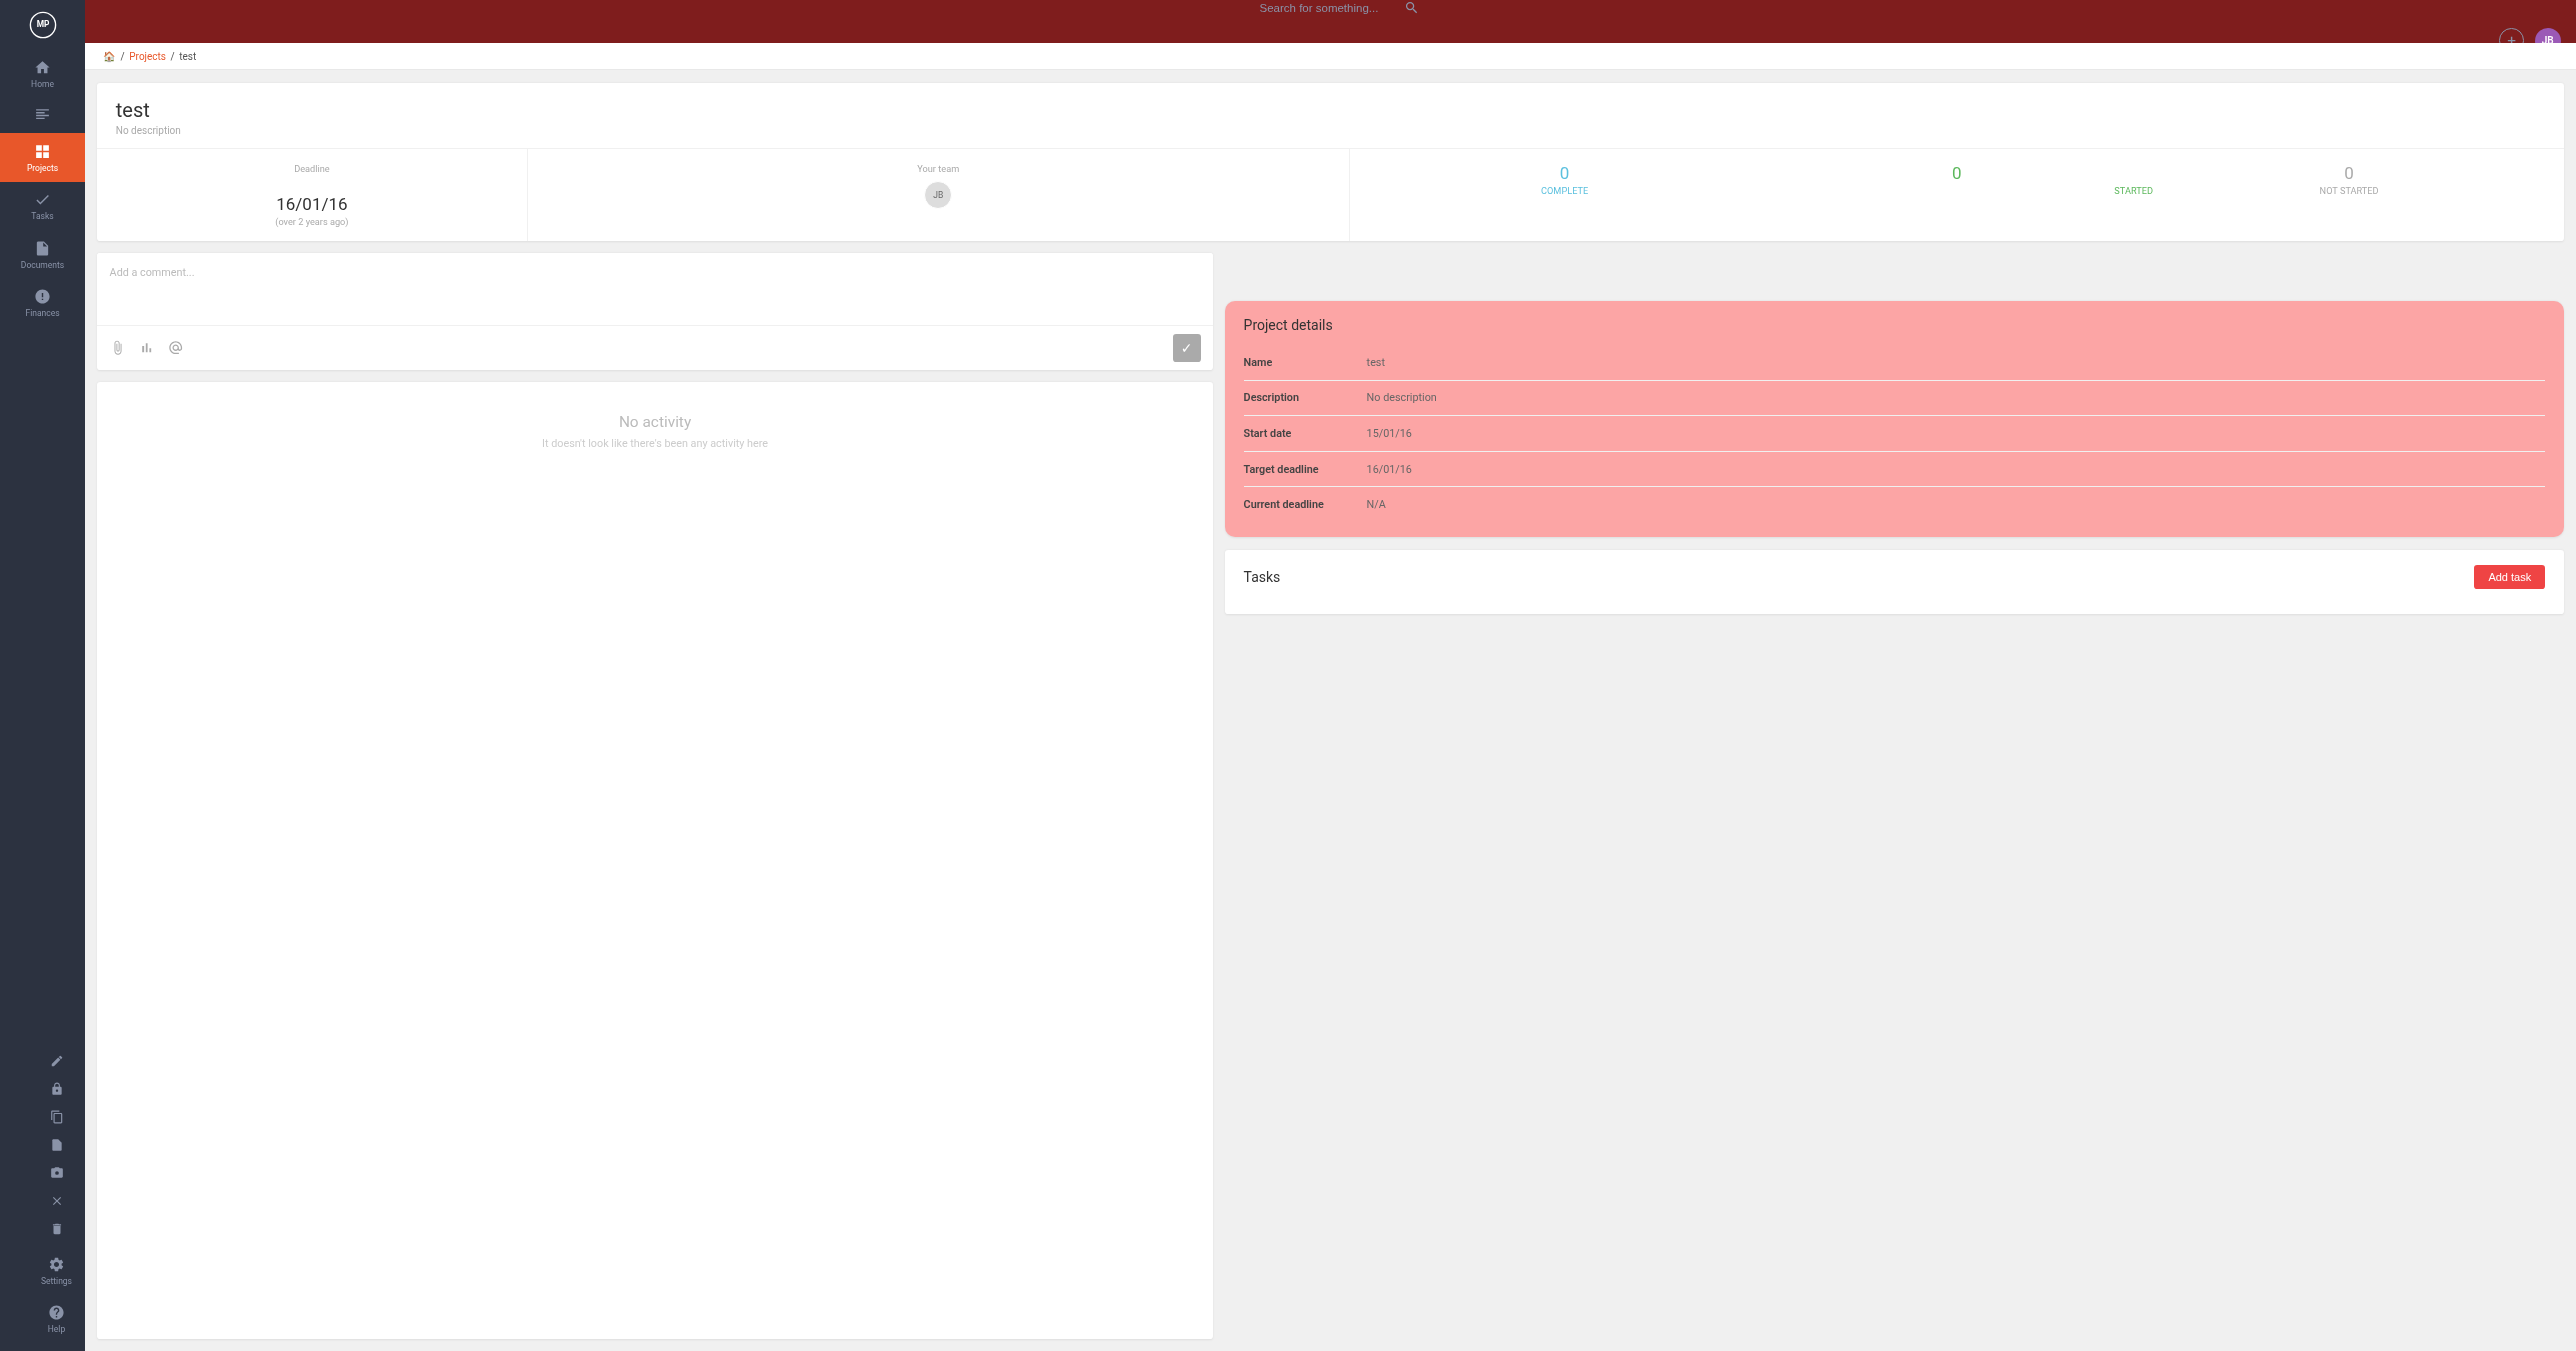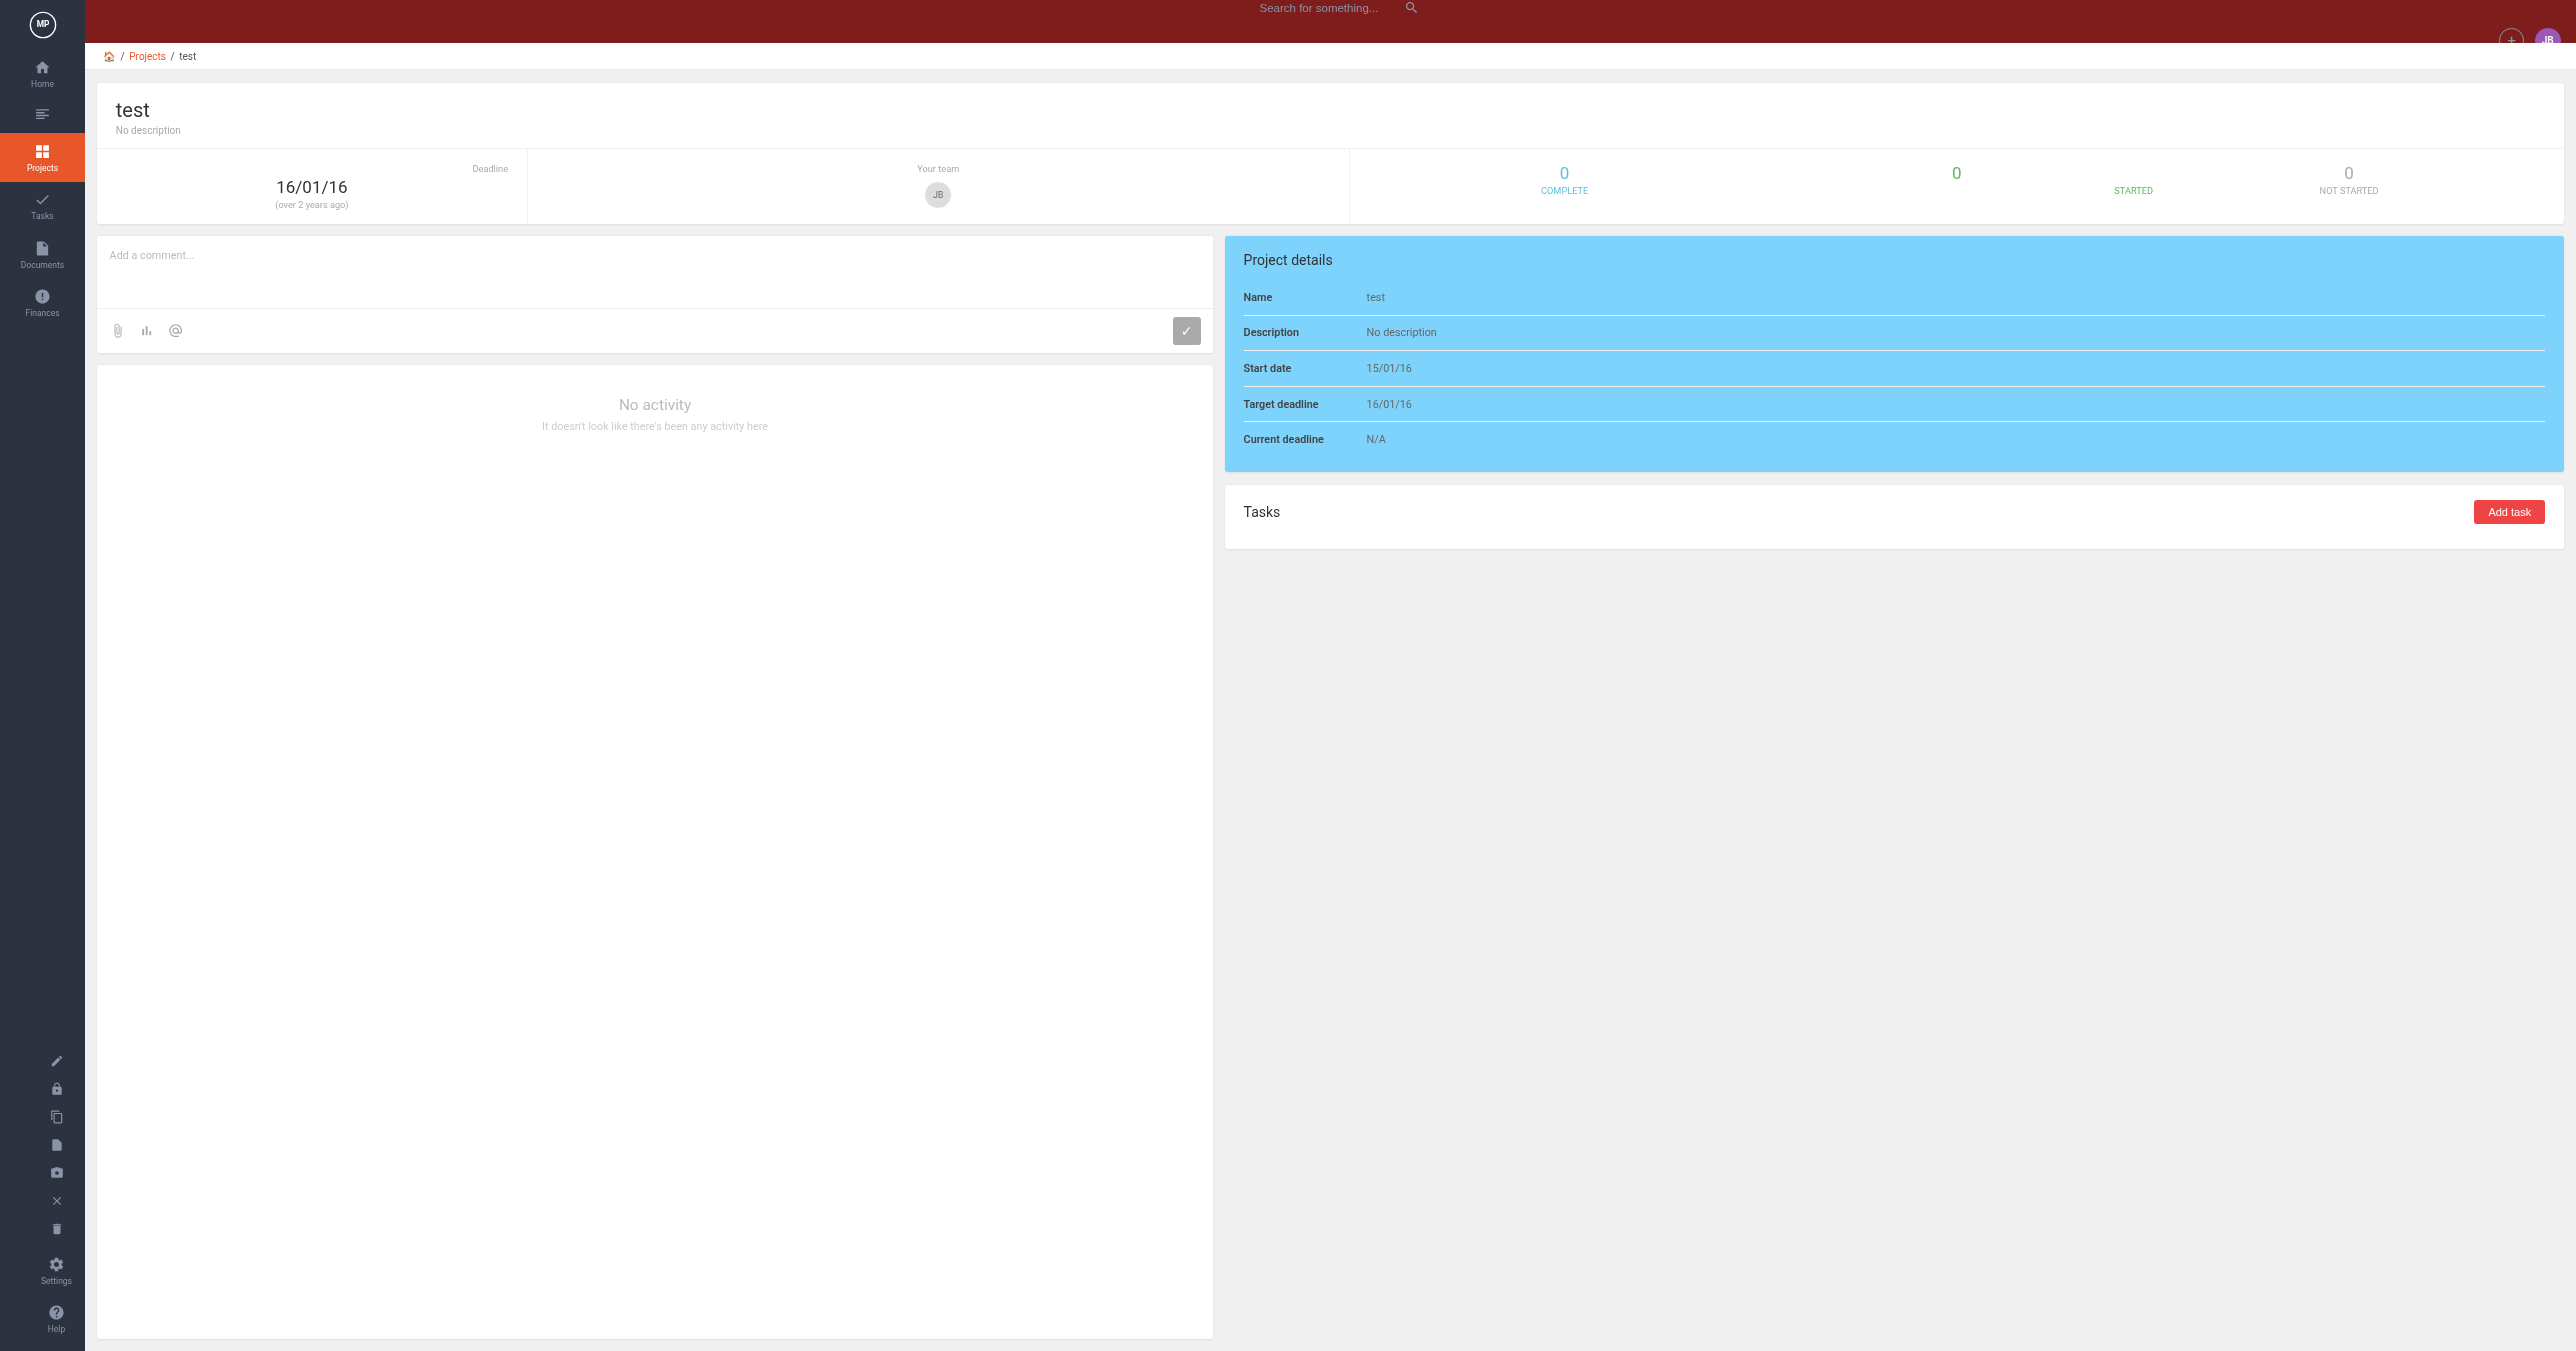--- a/index.html
+++ b/index.html
@@ -161,21 +161,21 @@
       display: flex;
       border-top: 0.8px solid #f0f0f0;
     }
     .stat-section {
       flex: 1;
       padding: 14px 18.5px;
       border-right: 0.8px solid #f0f0f0;
       text-align: center;
     }
     .stat-section:last-child { border-right: none; }
-    .stat-label { font-size: 9.2px; color: #aaa; margin-bottom: 3px; text-align: right; }
+    .stat-label { font-size: 9.2px; color: #aaa; margin-bottom: 20px; }
     .stat-value { font-size: 17px; font-weight: 400; color: #333; }
     .stat-sub { font-size: 9.2px; color: #aaa; margin-top: 1.5px; }
     .team-section { flex: 2; padding: 14px 18.5px; border-right: 0.8px solid #f0f0f0; text-align: center; }
     .team-label { font-size: 9.2px; color: #aaa; margin-bottom: 6.2px; }
     .team-avatars { display: flex; justify-content: center; }
     .team-avatar {
       width: 28px; height: 28px; border-radius: 50%;
       background: #ddd;
       display: flex; align-items: center; justify-content: center;
       font-size: 8.5px; color: #666;
@@ -249,24 +249,25 @@
       box-shadow: 0 0.8px 2.3px rgba(0,0,0,0.08);
       padding: 31px 15.4px;
       text-align: center;
       flex: 1;
     }
     .activity-title { font-size: 15.4px; color: #bbb; margin-bottom: 6.2px; }
     .activity-sub { font-size: 10.8px; color: #ccc; }
 
     
     .details-card {
-      background: #7dd3fc;
-      border-radius: 3px;
+      background: #fca5a5;
+      border-radius: 10px;
       box-shadow: 0 0.8px 2.3px rgba(0,0,0,0.08);
       padding: 15.4px 18.5px;
+      margin-top: 48px;
     }
     .details-title { font-size: 14px; color: #333; font-weight: 400; margin-bottom: 12.3px; }
     .details-row {
       display: flex;
       padding: 10.8px 0;
       border-bottom: 0.8px solid #f0f0f0;
       font-size: 10.8px;
     }
     .details-row:last-child { border-bottom: none; }
     .details-key { width: 123px; font-weight: 600; color: #444; flex-shrink: 0; }

